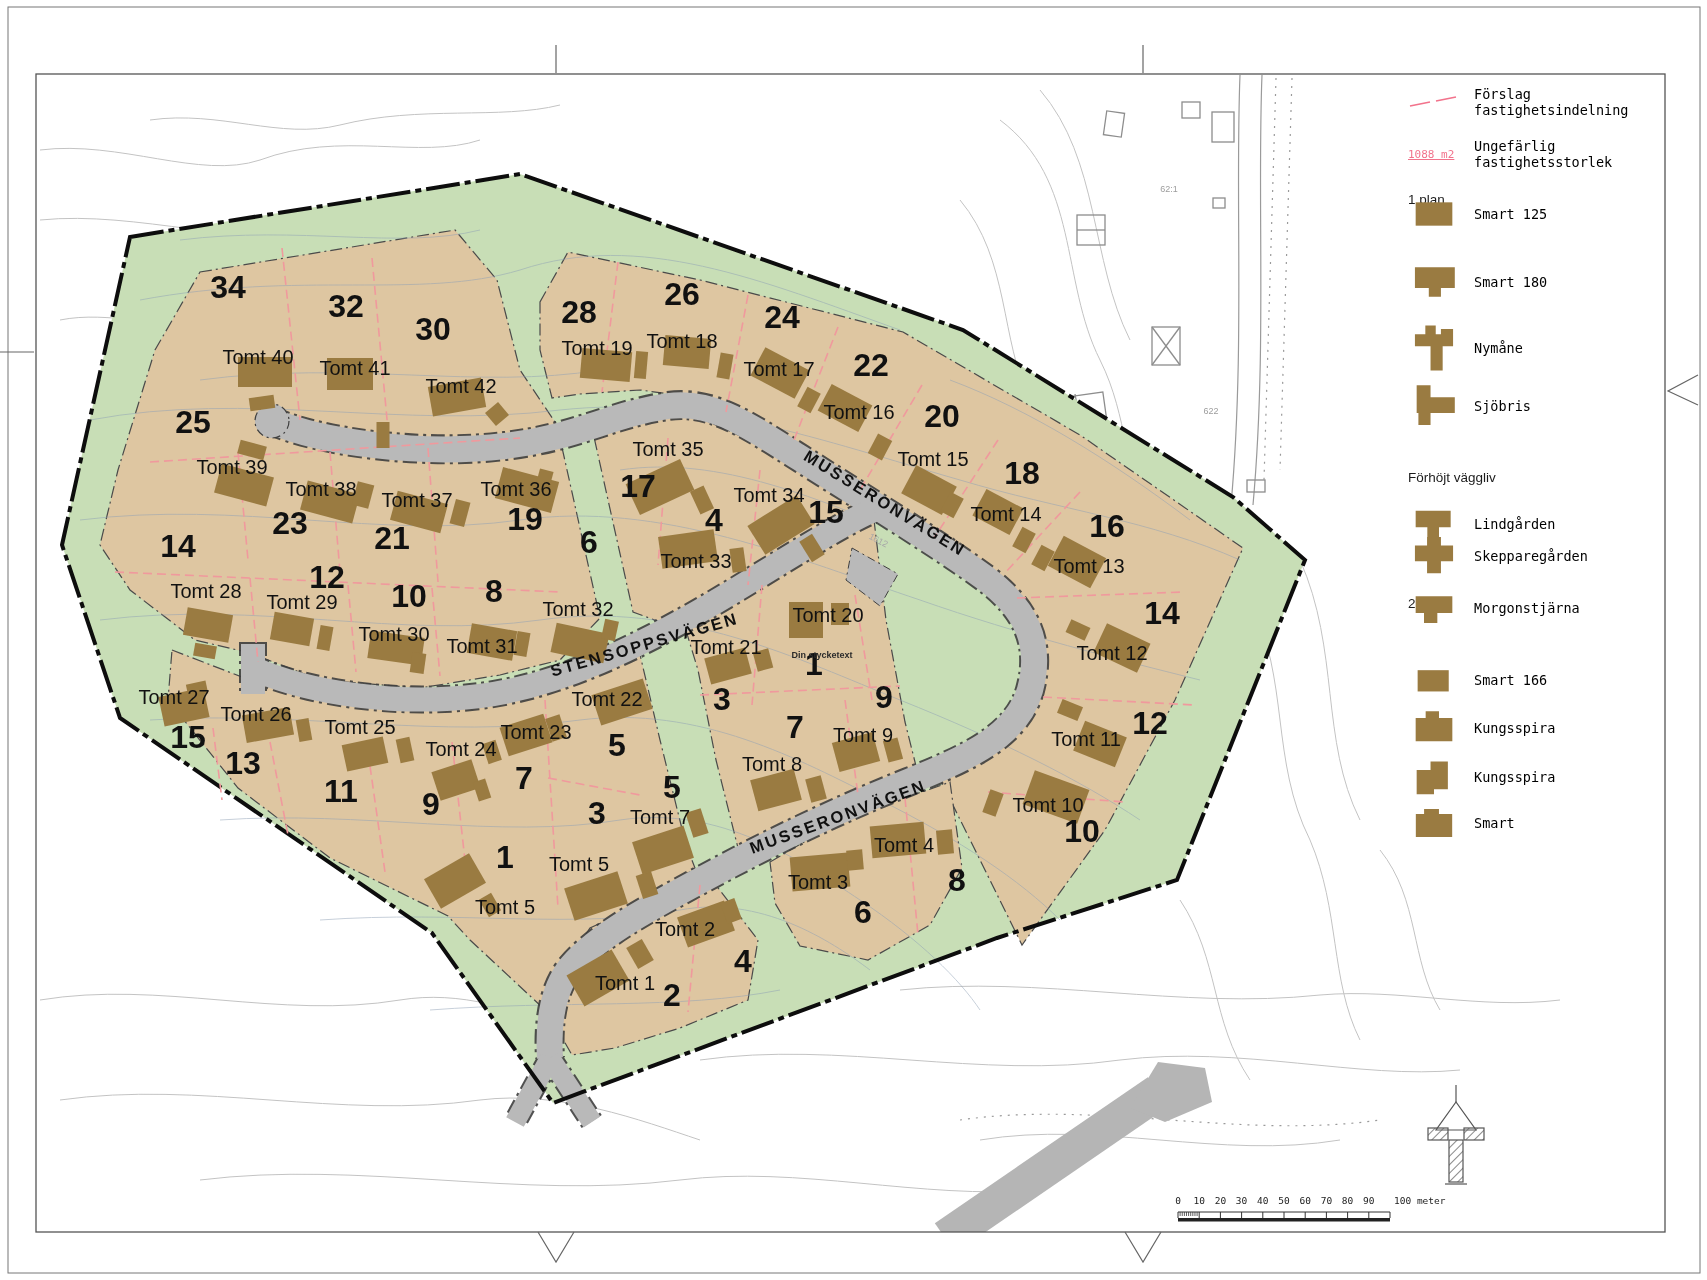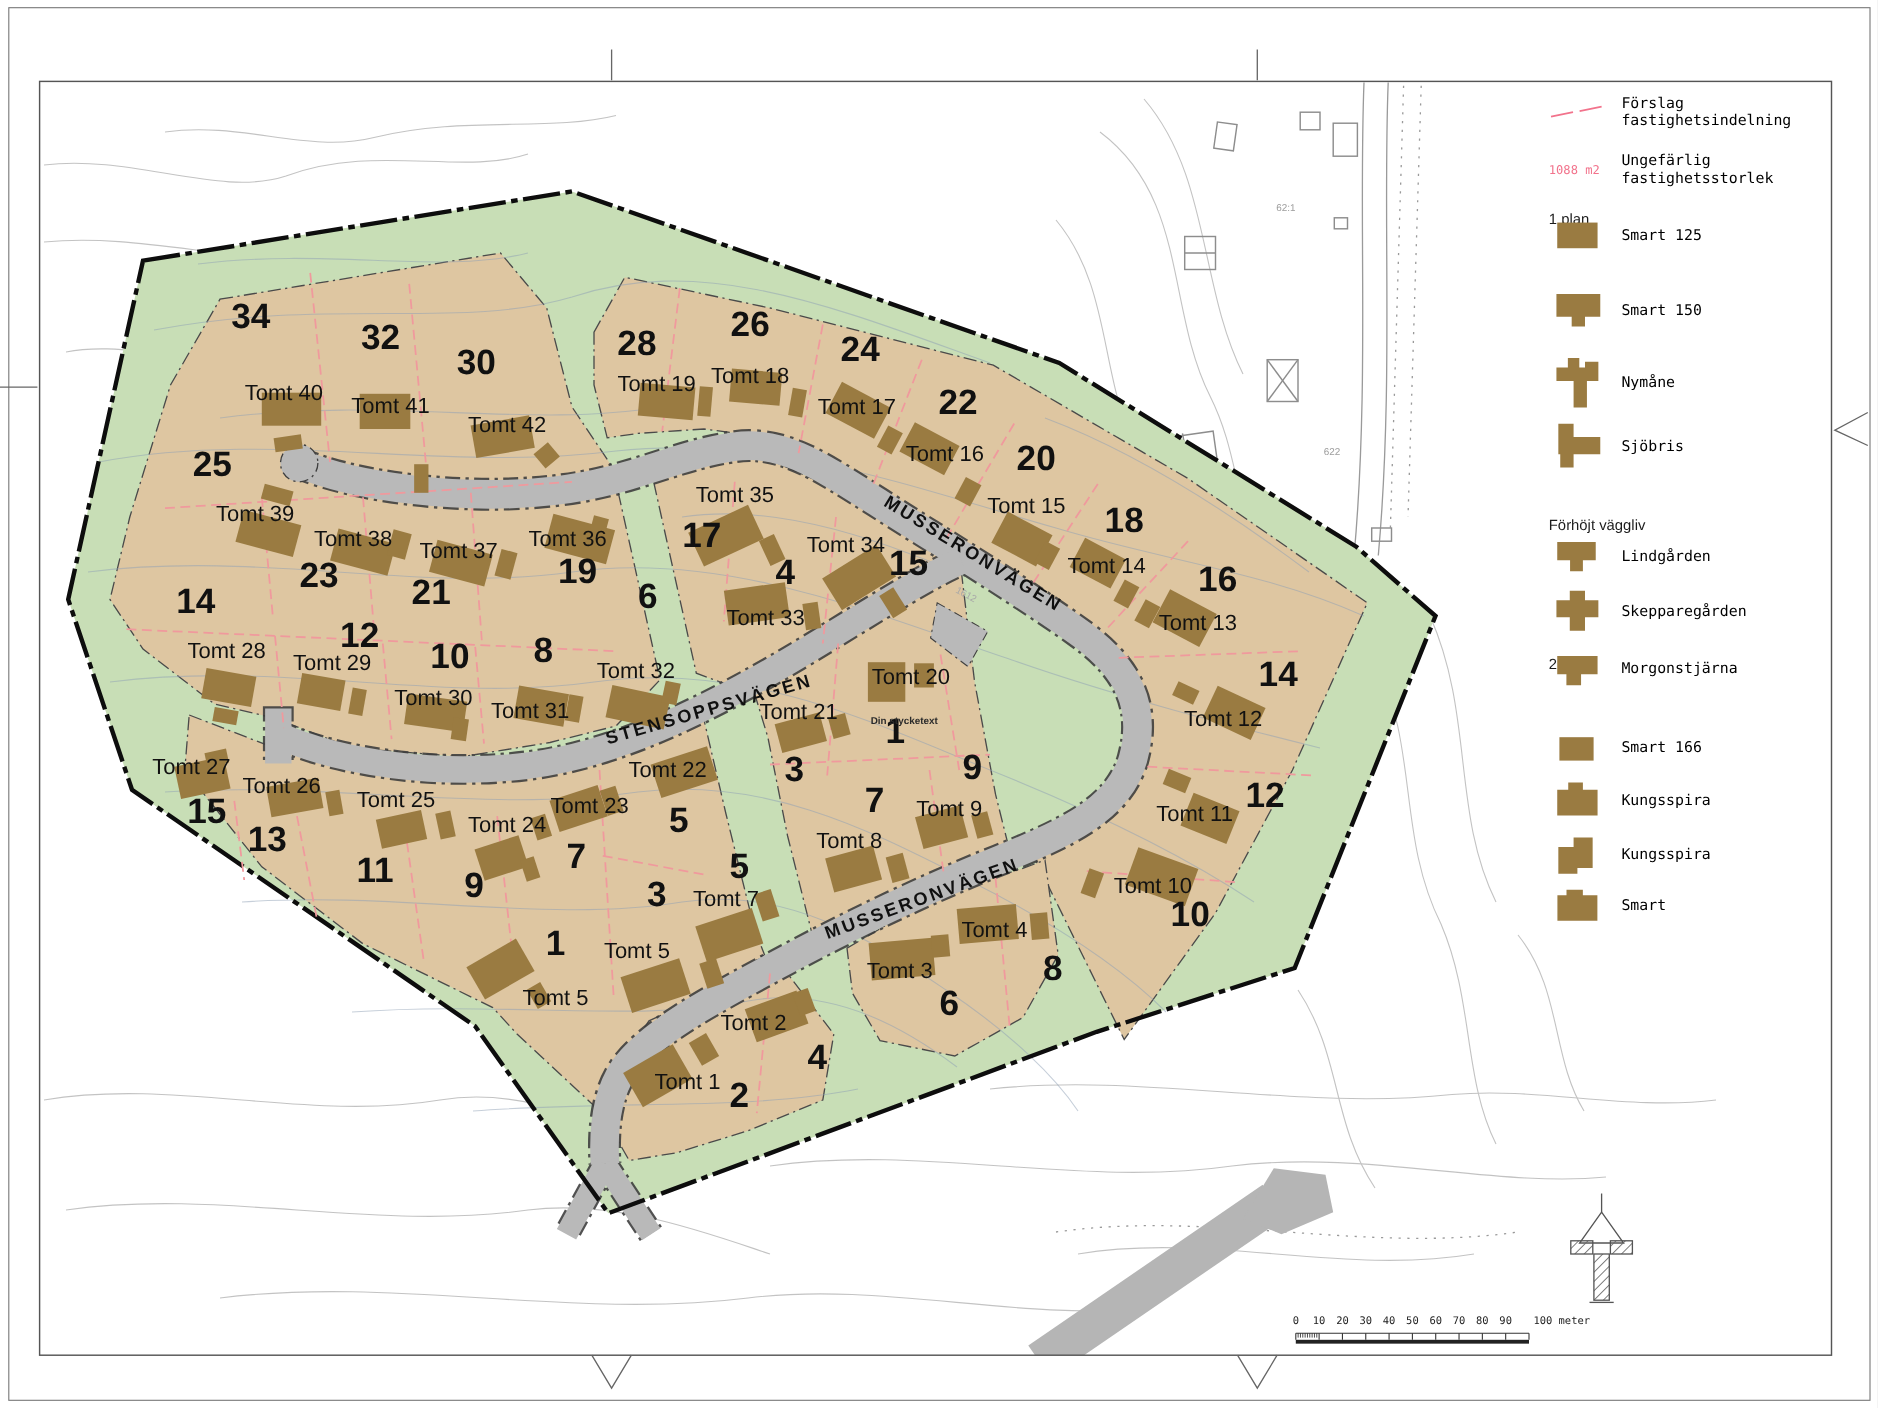--- a/index.html
+++ b/index.html
@@ -9,21 +9,21 @@
   .num{font-weight:700;font-size:32px;fill:#111;text-anchor:middle;}
   .tomt{font-size:20px;fill:#111;text-anchor:middle;}
   .street{font-weight:700;font-size:16.5px;letter-spacing:2.5px;fill:#101010;text-anchor:middle;}
   .scale-lab{font-size:9.5px;fill:#222;text-anchor:middle;font-family:"DejaVu Sans Mono",monospace;}
   
   .legend{position:absolute;left:1408px;top:80px;width:252px;}
   .lg-row{position:absolute;display:flex;align-items:center;gap:14px;}
   .lg-label{color:#000000;font-size:13.5px;line-height:16px;white-space:pre-line;
             font-family:"DejaVu Sans Mono",monospace;}
   .lg-head{position:absolute;color:#1c1c1c;font-size:13.5px;font-weight:400;}
-  .lg-pink{color:#f2738c;font-size:11px;font-family:"DejaVu Sans Mono",monospace;white-space:nowrap;}
+  .lg-pink{color:#f2738c;font-size:11px;font-family:"DejaVu Sans Mono",monospace;white-space:nowrap;text-decoration:underline;}
   .lg-icon{flex:0 0 52px;}
 </style>
 </head>
 <body>
 
 <div class="page">
 
 <svg id="map" width="1707" height="1280" viewBox="0 0 1707 1280">
   <defs>
     <pattern id="hatch" width="6" height="6" patternUnits="userSpaceOnUse" patternTransform="rotate(45)">
@@ -428,40 +428,40 @@
     <svg class="lg-icon" width="52" height="40" viewBox="0 0 60 48">
       <rect x="8" y="10" width="44" height="28" fill="#9a7b41"></rect>
         </svg>
     <div class="lg-label">Smart 125</div>
   </div>
 
   <div class="lg-row" style="top:180px">
     <svg class="lg-icon" width="52" height="44" viewBox="0 0 60 50">
       <path d="M8,8 H54 V32 H38 V42 H24 V32 H8 Z" fill="#9a7b41"></path>
         </svg>
-    <div class="lg-label">Smart 150</div>
+    <div class="lg-label">Smart 180</div>
   </div>
 
   <div class="lg-row" style="top:238px">
     <svg class="lg-icon" width="56" height="60" viewBox="0 0 60 64">
       <path d="M8,16 H20 V6 H32 V16 H38 V10 H52 V30 H40 V58 H26 V30 H8 Z" fill="#9a7b41"></path>
         </svg>
     <div class="lg-label">Nymåne</div>
   </div>
 
   <div class="lg-row" style="top:300px">
     <svg class="lg-icon" width="56" height="52" viewBox="0 0 60 56">
       <path d="M10,4 H26 V18 H54 V36 H26 V50 H12 V36 H10 Z" fill="#9a7b41"></path>
         </svg>
     <div class="lg-label">Sjöbris</div>
   </div>
 
   <div class="lg-head" style="top:390px">Förhöjt väggliv</div>
 
-  <div class="lg-row" style="top:406px">
+  <div class="lg-row" style="top:424px">
     <svg class="lg-icon" width="52" height="40" viewBox="0 0 60 48">
       <path d="M8,8 H50 V28 H36 V40 H22 V28 H8 Z" fill="#9a7b41"></path>
         </svg>
     <div class="lg-label">Lindgården</div>
   </div>
 
   <div class="lg-row" style="top:452px">
     <svg class="lg-icon" width="52" height="48" viewBox="0 0 60 52">
       <path d="M22,4 H38 V14 H52 V32 H38 V46 H22 V32 H8 V14 H22 Z" fill="#9a7b41"></path>
         </svg>

